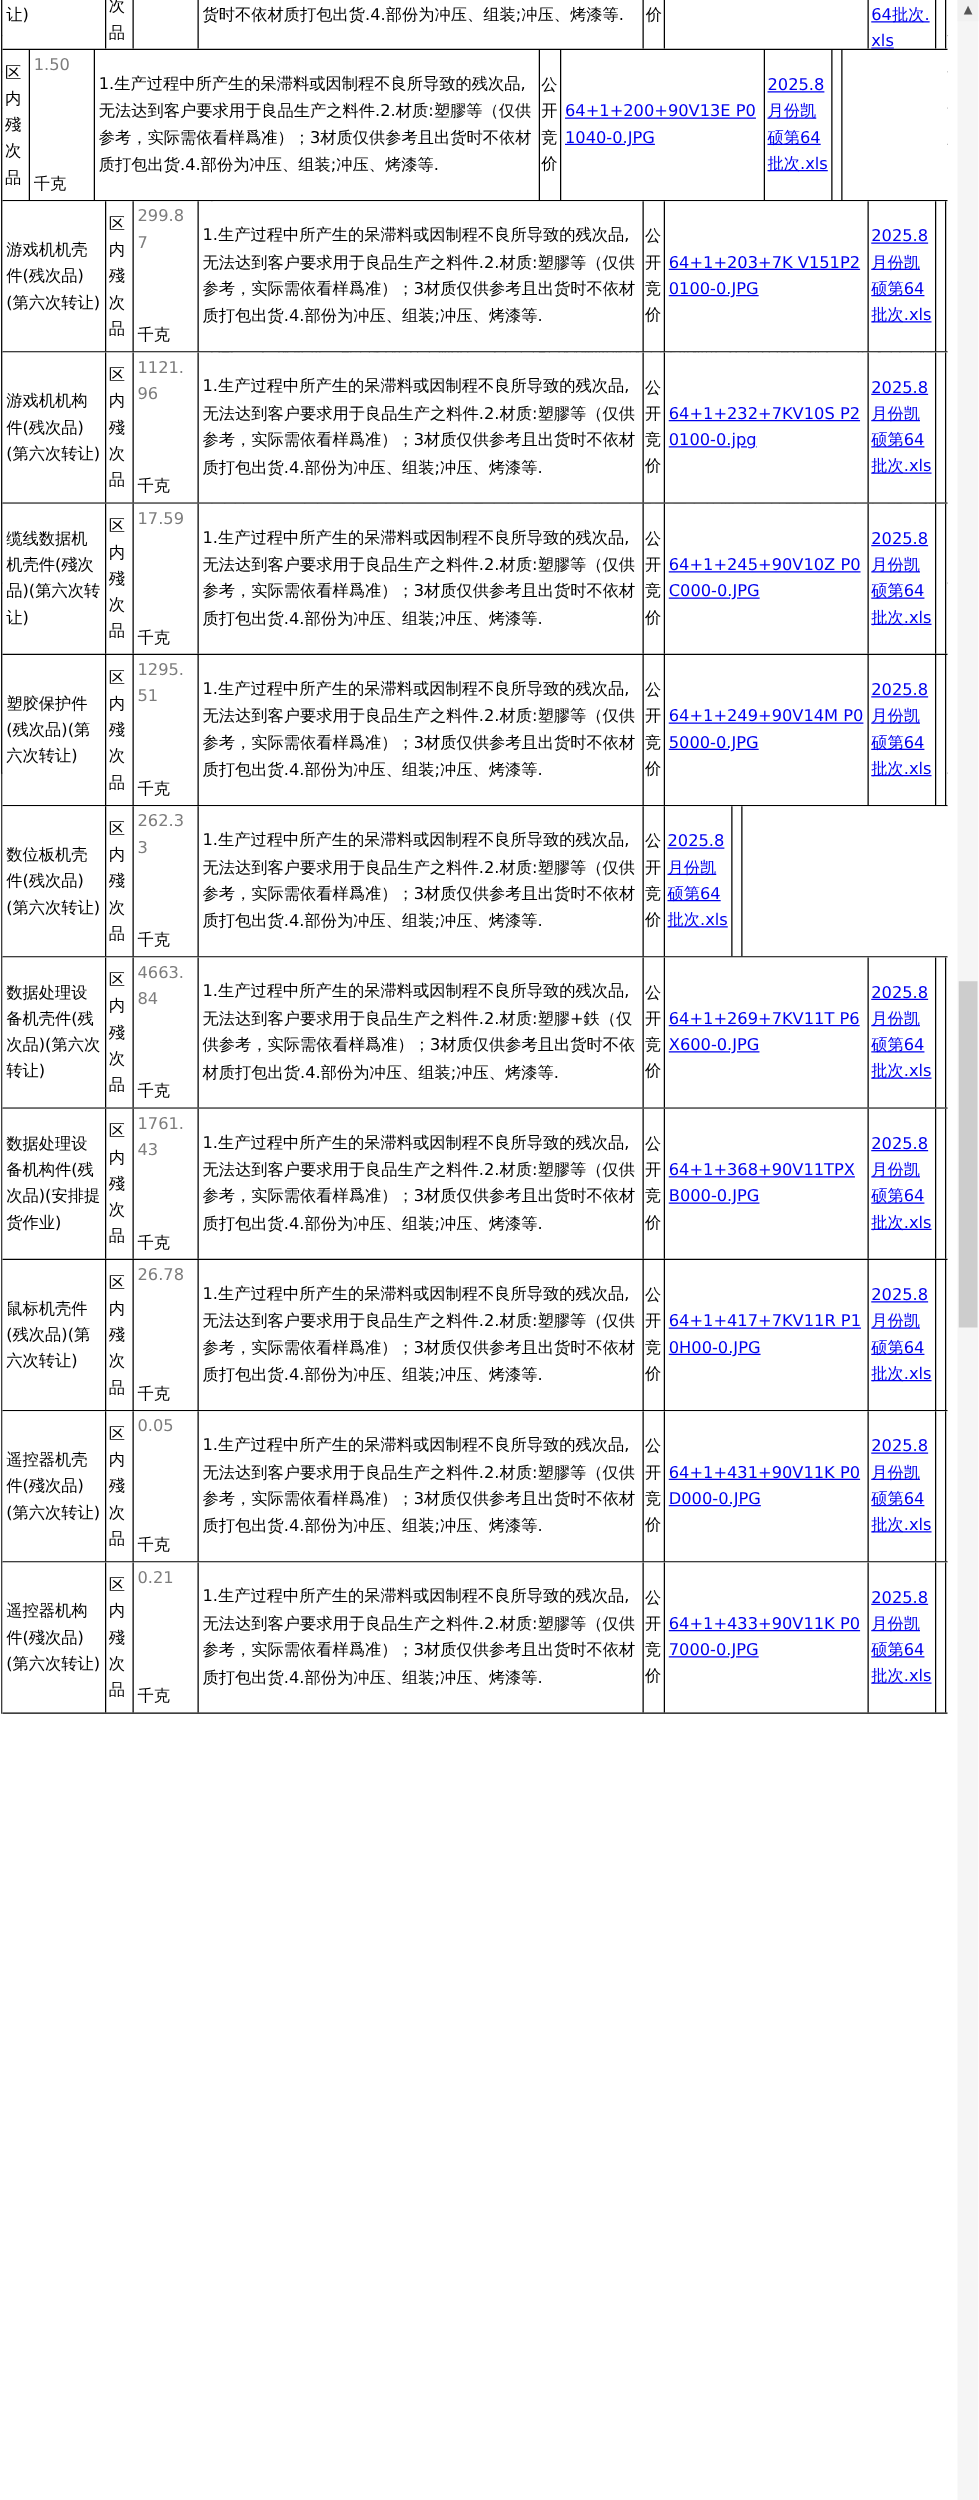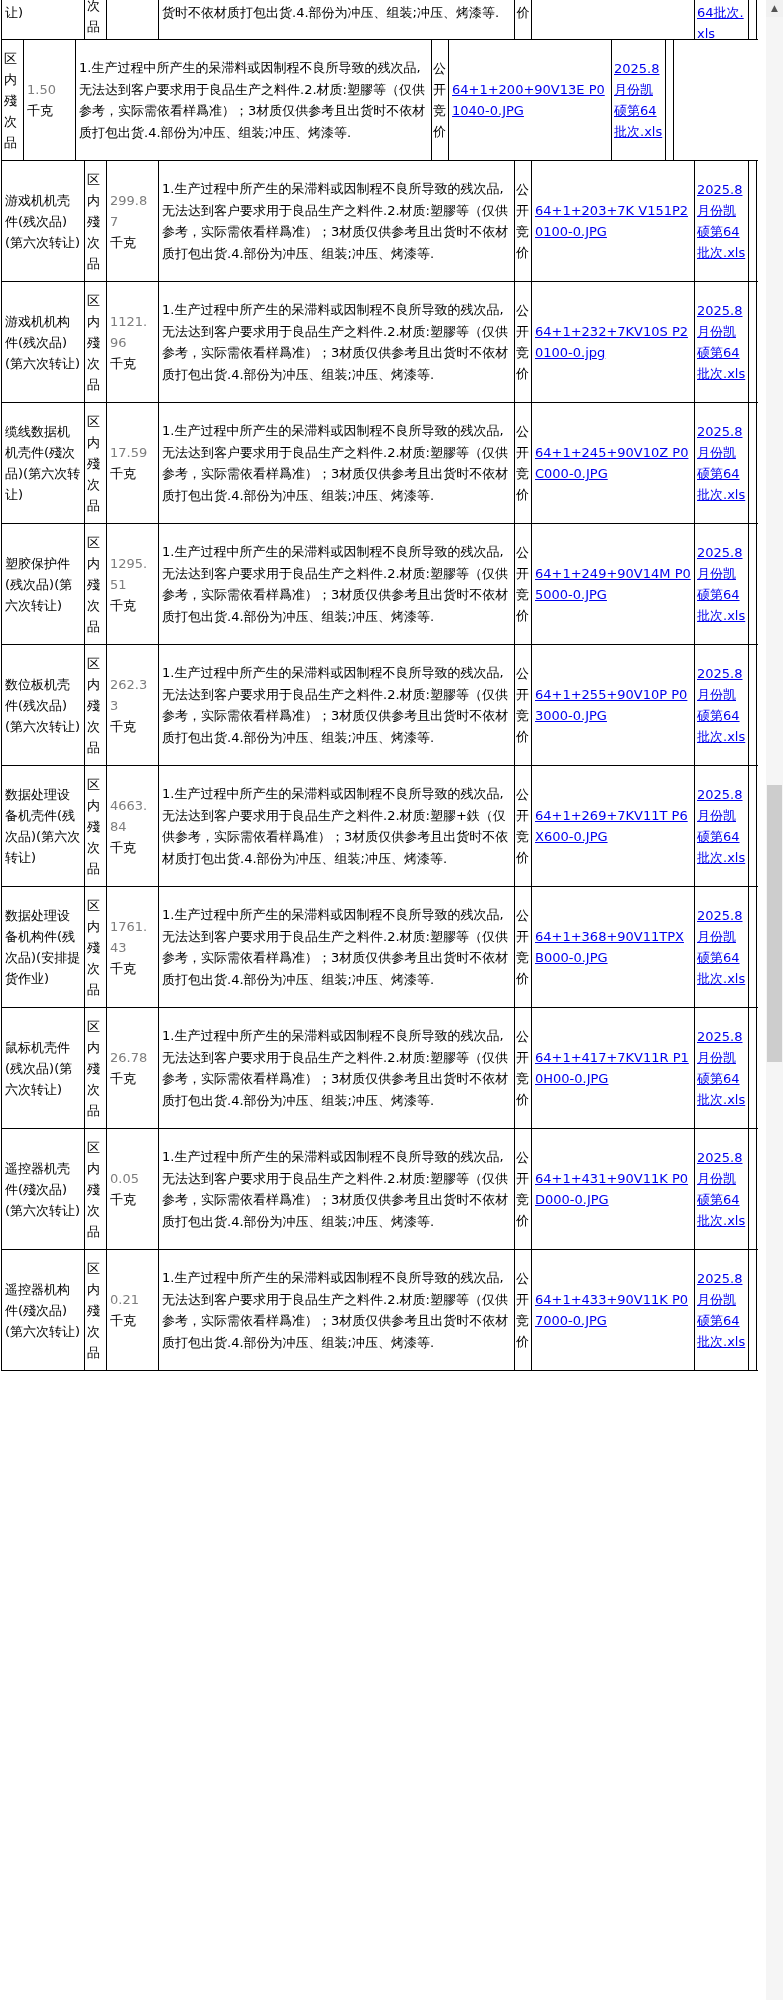--- a/index.html
+++ b/index.html
@@ -9,21 +9,21 @@
   
   .main-table{position:absolute;left:1px;top:0;width:756px;border-left:1px solid #000;}
   .row{display:flex;border-bottom:1px solid #000;min-height:120px;background:#fff;}
   .row-partial{min-height:0;height:39px;overflow:hidden;}
   .cell{box-sizing:border-box;border-right:1px solid #000;padding:2px 3px;
         line-height:21px;word-break:break-all;display:flex;flex-direction:column;
         justify-content:center;align-items:flex-start;}
   .row-partial .cell{justify-content:flex-start;}
   .c-name{width:83px;}
   .c-cat{width:22px;padding:2px;align-items:flex-end;}
-  .c-weight{width:52px;}
+  .c-weight{width:52px;justify-content:space-between;}
   .c-desc{width:356px;line-height:21.5px;}
   .c-bid{width:17px;padding:2px 1px;align-items:center;}
   .c-img{width:163px;}
   .c-xls{width:54px;padding:2px;}
   .c-end{width:8px;}
   .num{color:#7d7d7d;}
   .link{color:#0000EE;text-decoration:underline;cursor:pointer;}
   .clip-up{margin-top:-7px;}
   
   .details-table{position:absolute;left:1px;top:auto;width:756px;border-left:1px solid #000;}
@@ -153,23 +153,20 @@
 
     <div class="row">
       <div class="cell c-name">数位板机壳件(残次品)(第六次转让)</div>
       <div class="cell c-cat">区内殘次品</div>
       <div class="cell c-weight">
         <span class="num">262.33</span>
         <span>千克</span>
       </div>
       <div class="cell c-desc">1.生产过程中所产生的呆滞料或因制程不良所导致的残次品,无法达到客户要求用于良品生产之料件.2.材质:塑膠等（仅供参考，实际需依看样爲准）；3材质仅供参考且出货时不依材质打包出货.4.部份为冲压、组装;冲压、烤漆等.</div>
       <div class="cell c-bid">公开竞价</div>
-      <div class="cell c-img">
-        <a class="link">64+1+255+90V10P P03000-0.JPG</a>
-      </div>
       <div class="cell c-xls">
         <a class="link">2025.8月份凯硕第64批次.xls</a>
       </div>
       <div class="cell c-end"></div>
     </div>
 
     <div class="row">
       <div class="cell c-name">数据处理设备机壳件(残次品)(第六次转让)</div>
       <div class="cell c-cat">区内殘次品</div>
       <div class="cell c-weight">

